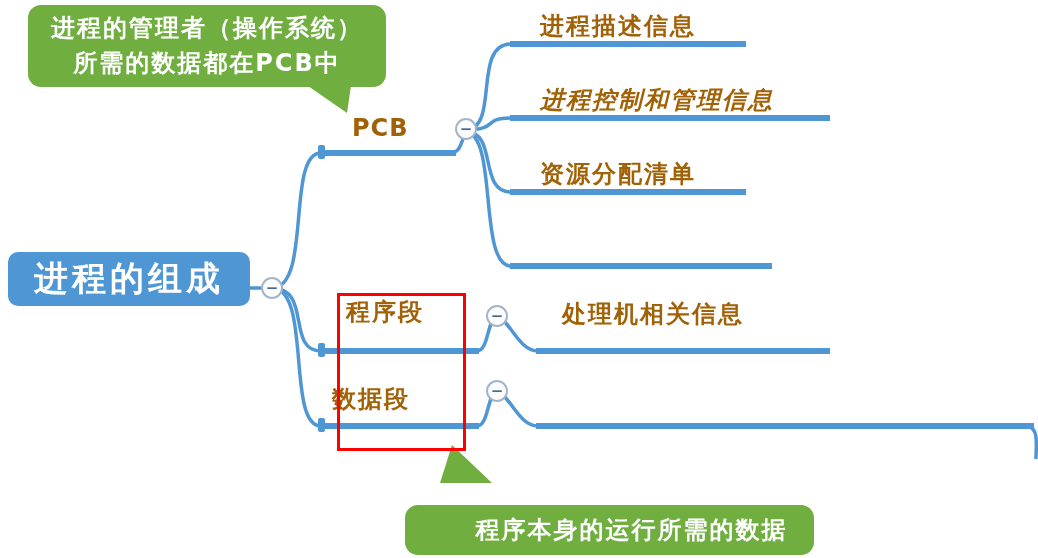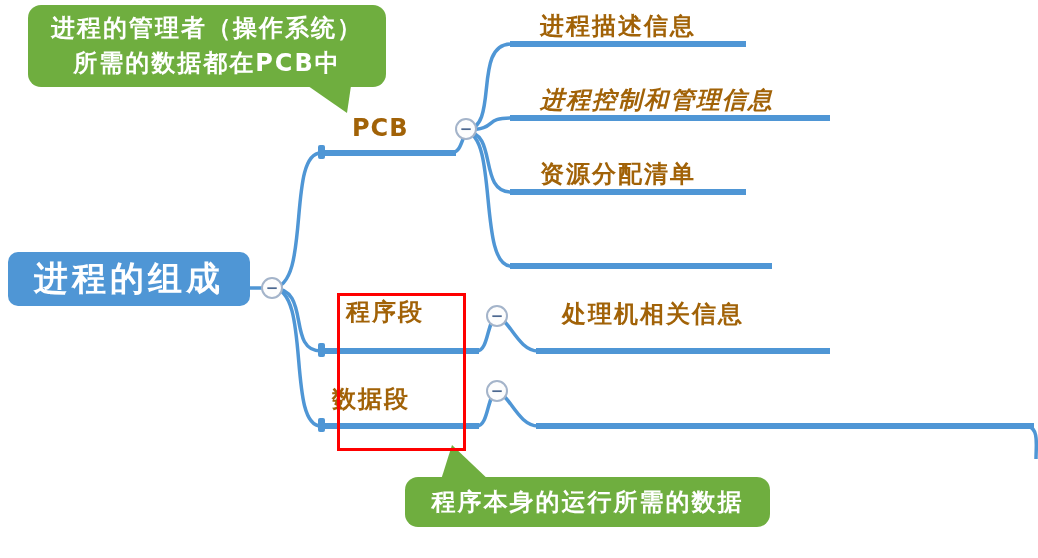--- a/index.html
+++ b/index.html
@@ -111,17 +111,17 @@
   <div class="node-text" style="left:540px;top:160px;">资源分配清单</div>
 
   <div class="node-text" style="left:562px;top:300px;">处理机相关信息</div>
 
   <div class="red-box"></div>
 
   <div class="callout" style="left:28px;top:5px;width:358px;height:82px;">
     <span>进程的管理者（操作系统）</span>
     <span>所需的数据都在PCB中</span>
   </div>
-  <div class="callout" style="left:405px;top:477px;width:365px;height:50px;">
+  <div class="callout" style="left:405px;top:505px;width:365px;height:50px;padding-left:44px;">
     <span>程序本身的运行所需的数据</span>
   </div>
 
 </div>
 
 </body></html>

